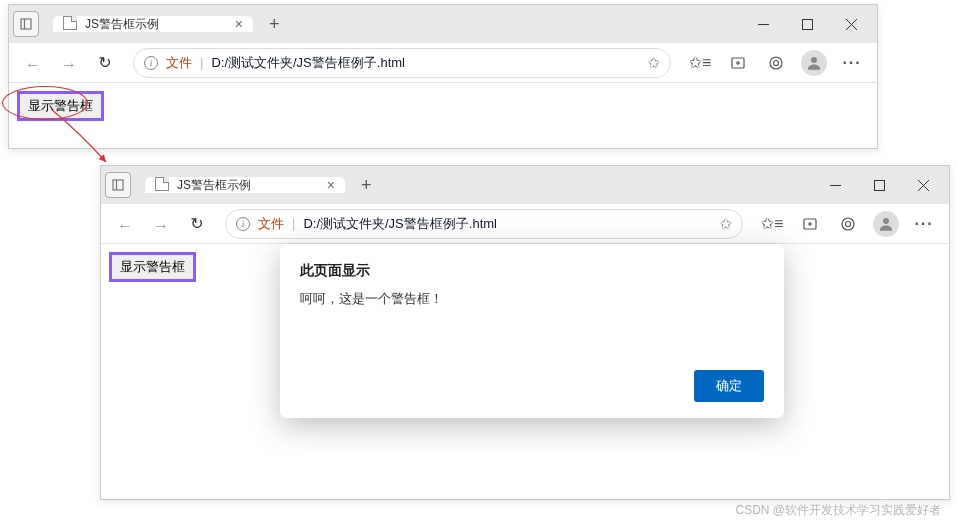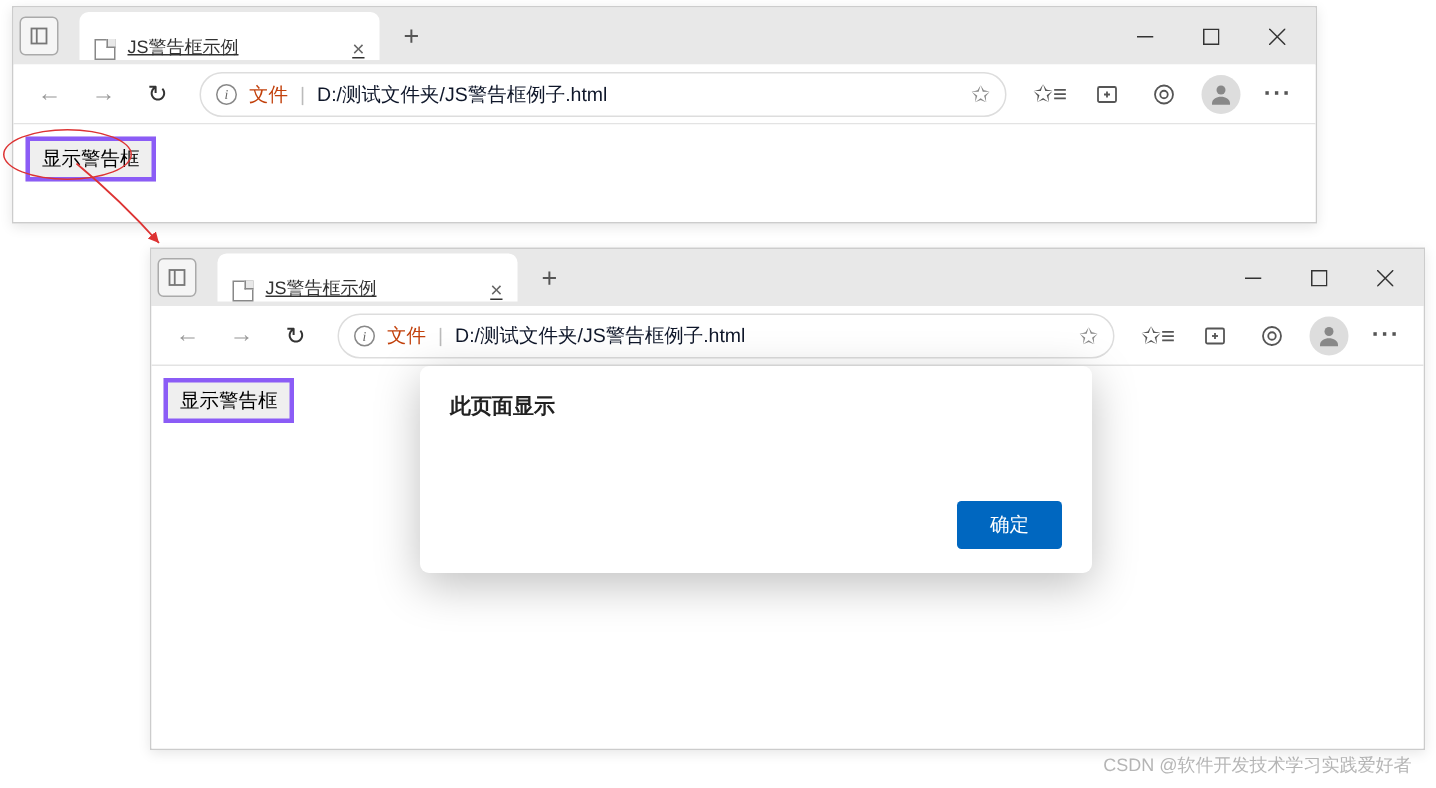--- a/index.html
+++ b/index.html
@@ -29,30 +29,29 @@
   border: 1px solid #aaa;
   border-radius: 4px;
   display: flex; align-items: center; justify-content: center;
   font-size: 12px; color: #666;
   background: #f5f5f5;
   margin-right: 8px;
 }
 .tab {
   background: #fff;
   border-radius: 6px 6px 0 0;
-  height: 32px;
+  height: 16px;
   min-width: 200px;
   display: flex;
-  align-items: flex-end;
+  align-items: flex-start;
   padding: 0 10px;
   gap: 8px;
   font-size: 12px;
   color: #333;
   position: relative;
-  text-decoration: underline;
 }
 .tab .page-icon {
   width: 14px; height: 14px; border: 1px solid #888;
   position: relative;
 }
 .tab .page-icon::after {
   content: ''; position: absolute; top: -1px; right: -1px;
   width: 5px; height: 5px; background: #e8e8e8;
   border-left: 1px solid #888; border-bottom: 1px solid #888;
 }
@@ -106,21 +105,21 @@
   font-size: 13px;
   background: #efefef;
   border: 3px solid #8b5cf6;
   cursor: pointer;
   font-family: inherit;
 }
 
 .dialog {
   position: absolute;
   left: 280px; top: 244px;
-  width: 448px;
+  width: 504px;
   background: #fff;
   border-radius: 6px;
   box-shadow: 0 8px 30px rgba(0,0,0,0.25);
   padding: 18px 20px 16px;
   z-index: 10;
 }
 .dialog-title { font-size: 14px; font-weight: bold; color: #222; margin-bottom: 10px; }
 .dialog-msg { font-size: 13px; color: #333; margin-bottom: 18px; }
 .dialog-actions { display: flex; justify-content: flex-end; }
 .ok-btn {
@@ -294,20 +293,21 @@
       </div>
     <div class="tool-icon dots">···</div>
   </div>
   <div class="page-content">
     <button class="alert-btn">显示警告框</button>
   </div>
 </div>
 
 <div class="dialog">
   <div class="dialog-title">此页面显示</div>
+  <div class="dialog-msg">呵呵，这是一个警告框！</div>
   <div class="dialog-actions">
     <button class="ok-btn">确定</button>
   </div>
 </div>
 
 <div class="annot circle1"></div>
 <div class="annot circle2"></div>
 <svg class="annot arrow-svg">
   <defs>
       <marker id="ah" markerWidth="8" markerHeight="8" refX="6" refY="3" orient="auto">

